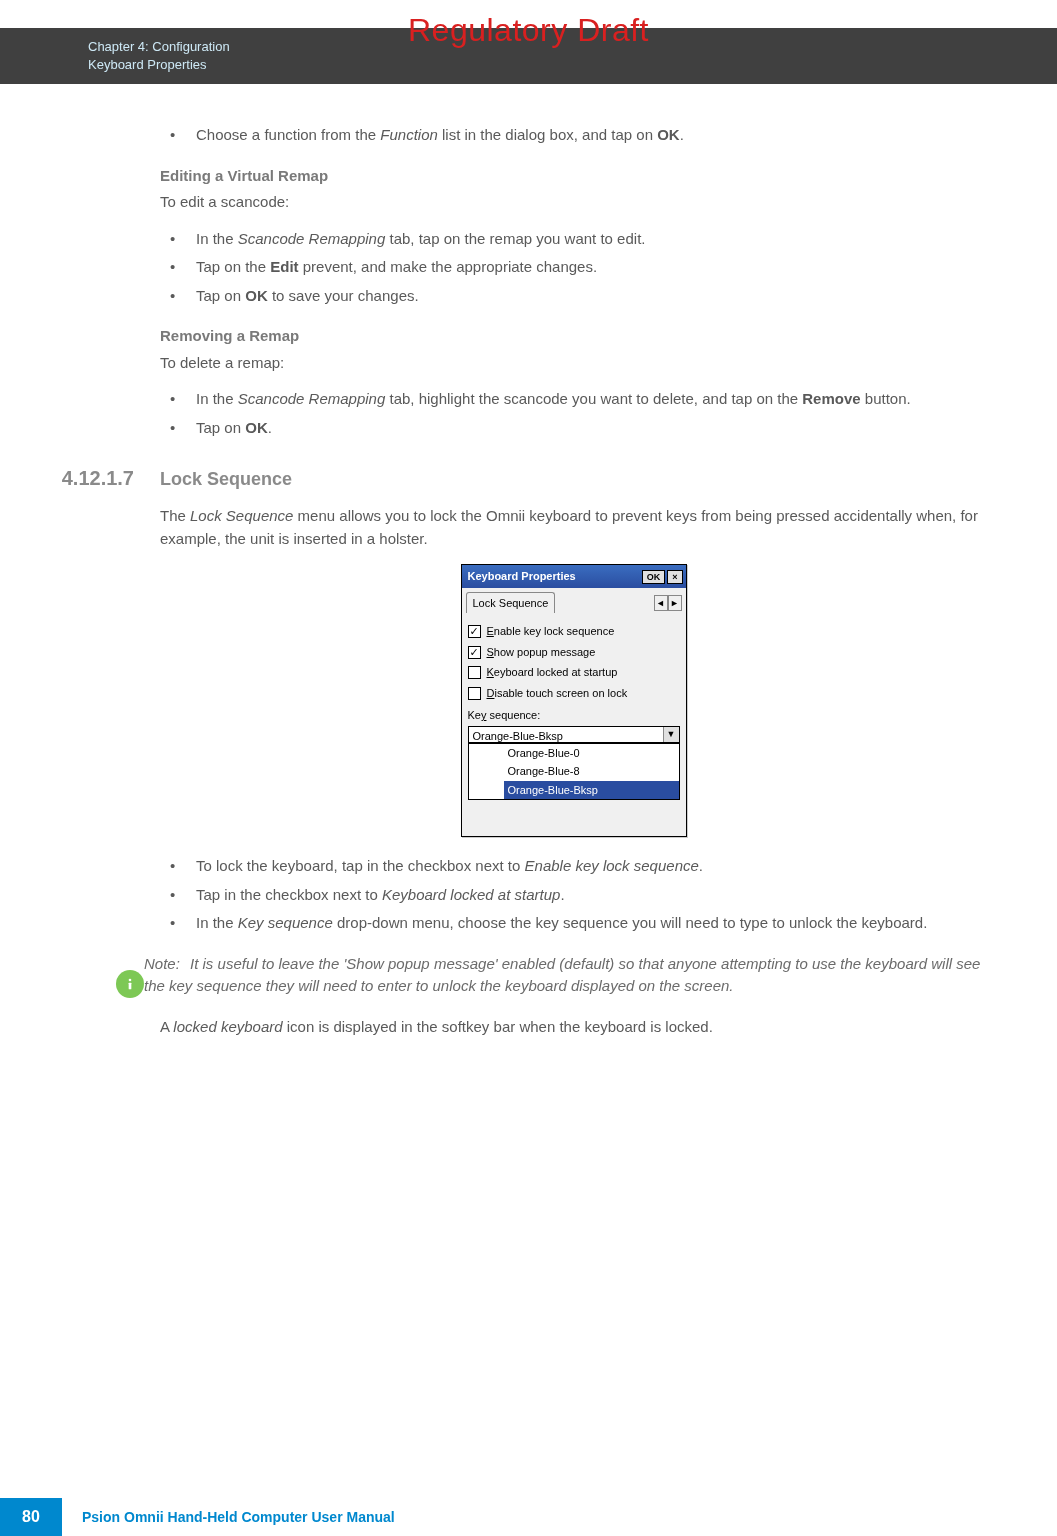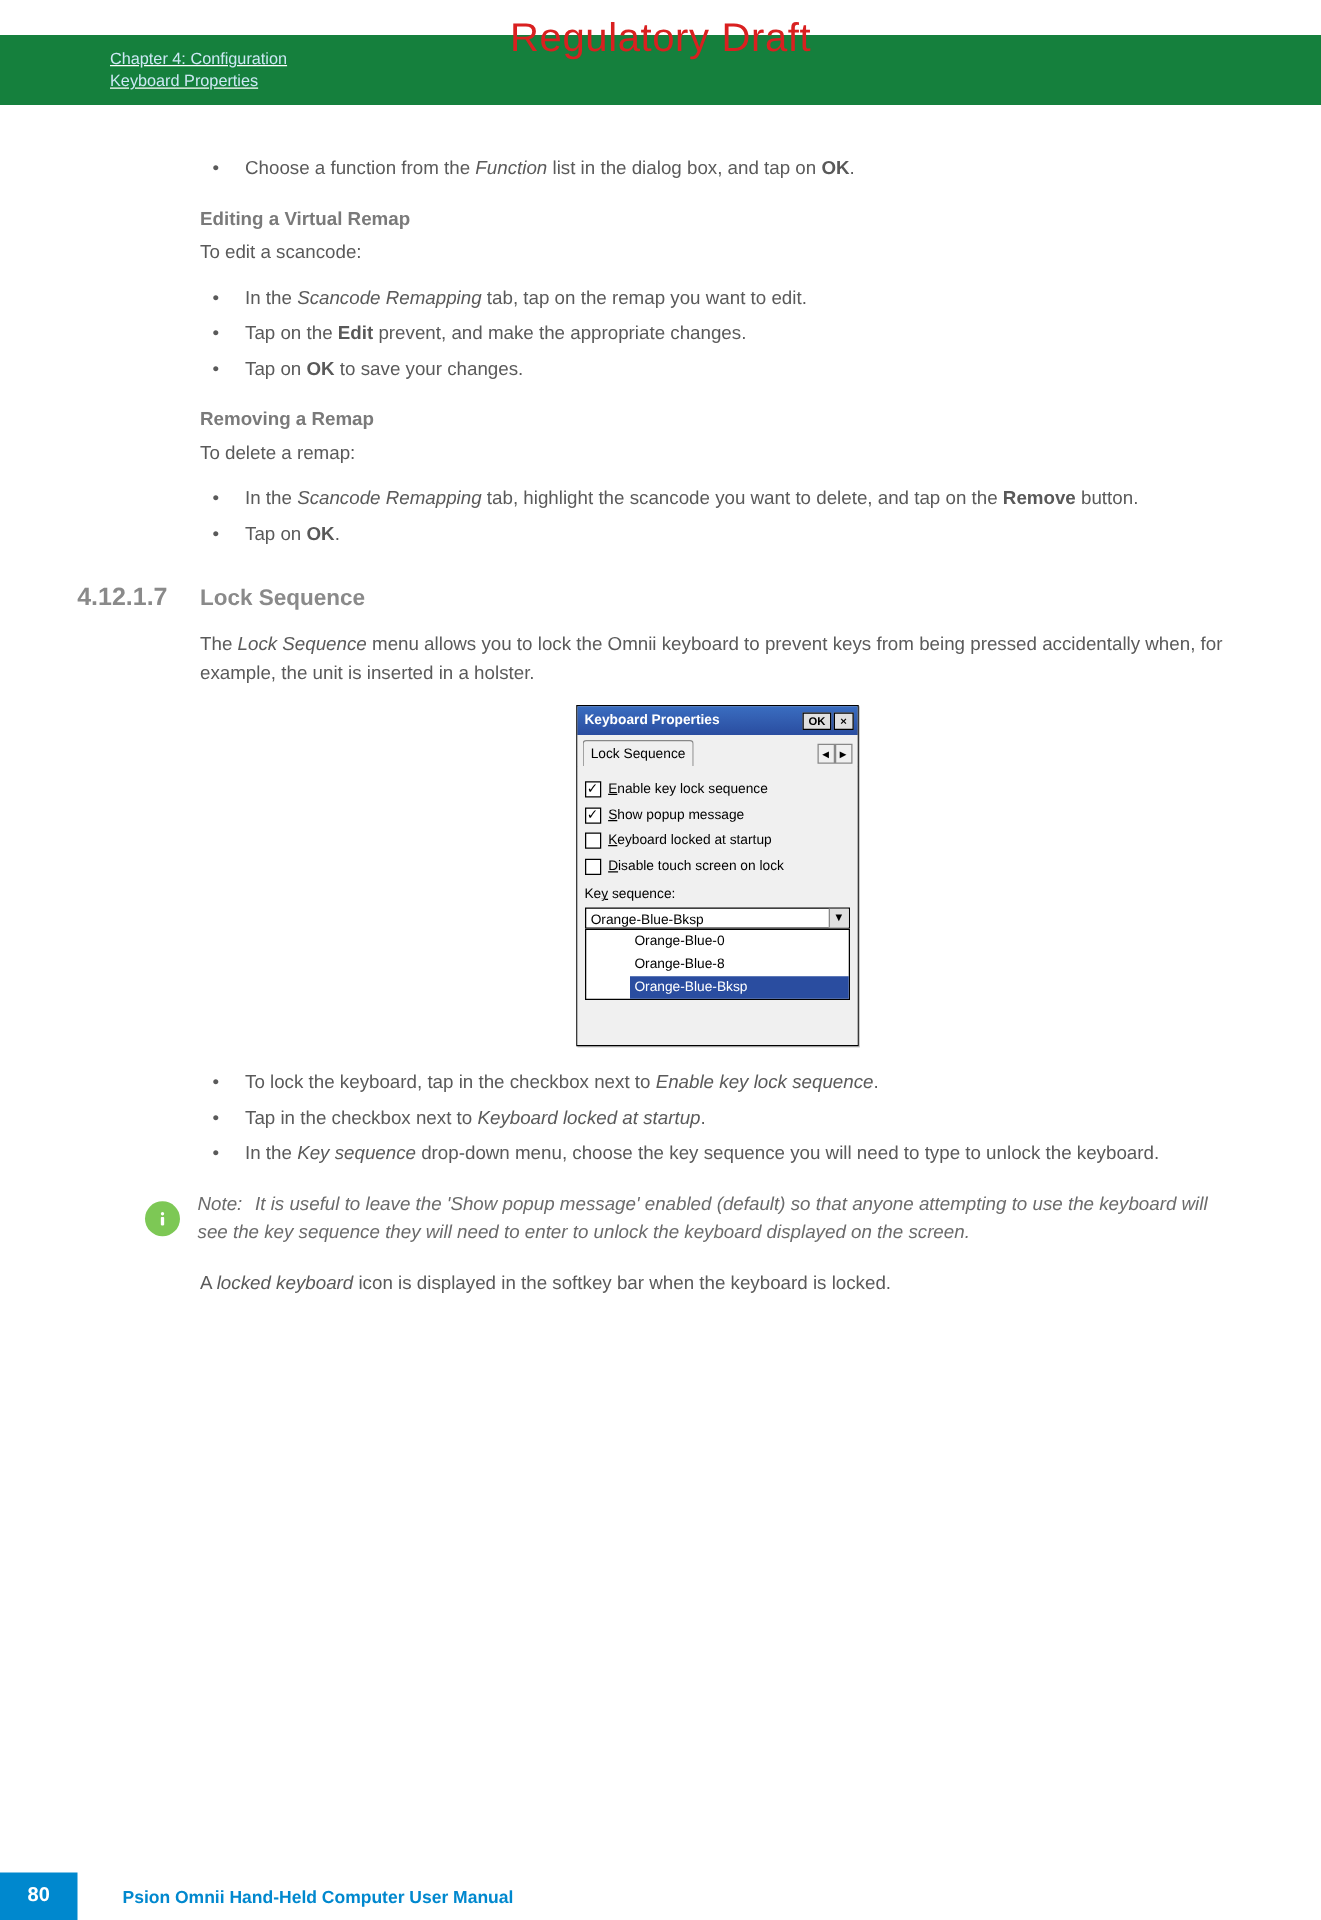--- a/index.html
+++ b/index.html
@@ -16,27 +16,26 @@
       top: 12px;
       left: 0;
       width: 100%;
       text-align: center;
       font-size: 32px;
       color: #d92020;
       font-weight: normal;
       letter-spacing: 0.5px;
     }
     .header-bar {
-      background: #15803d;
+      background: #404040;
       color: #fff;
       padding: 10px 0 10px 88px;
       margin-top: 28px;
       font-size: 13px;
       line-height: 1.4;
-      text-decoration: underline;
     }
     .header-bar .chapter { color: #cde8f5; }
     .header-bar .section { color: #cde8f5; }
     .content {
       padding: 40px 70px 0 160px;
       font-size: 15px;
       line-height: 1.5;
       color: #5a5a5a;
     }
     .bullet-list { list-style: none; padding: 0; margin: 0 0 18px 0; }
@@ -201,22 +200,22 @@
       color: #000;
     }
     .dlg-opt.selected {
       background: #2a4da0;
       color: #fff;
     }
     .dlg-pad { height: 30px; }
     
     .note-row {
       display: flex;
-      align-items: center;
-      gap: 14px;
+      align-items: flex-end;
+      gap: 0;
       margin: 18px 0 18px -44px;
       font-style: italic;
       color: #6b6b6b;
     }
     .note-icon {
       width: 28px;
       height: 28px;
       border-radius: 50%;
       background: #7dc855;
       display: flex;
@@ -229,21 +228,20 @@
     .note-text { flex: 1; }
     .note-label { font-weight: normal; padding-right: 6px; }
     
     .footer {
       position: absolute;
       bottom: 0;
       left: 0;
       width: 100%;
       display: flex;
       align-items: stretch;
-      gap: 16px;
     }
     .footer .pagenum {
       background: #0088ce;
       color: #fff;
       font-weight: 700;
       font-size: 16px;
       padding: 10px 16px;
       width: 62px;
       text-align: center;
     }

